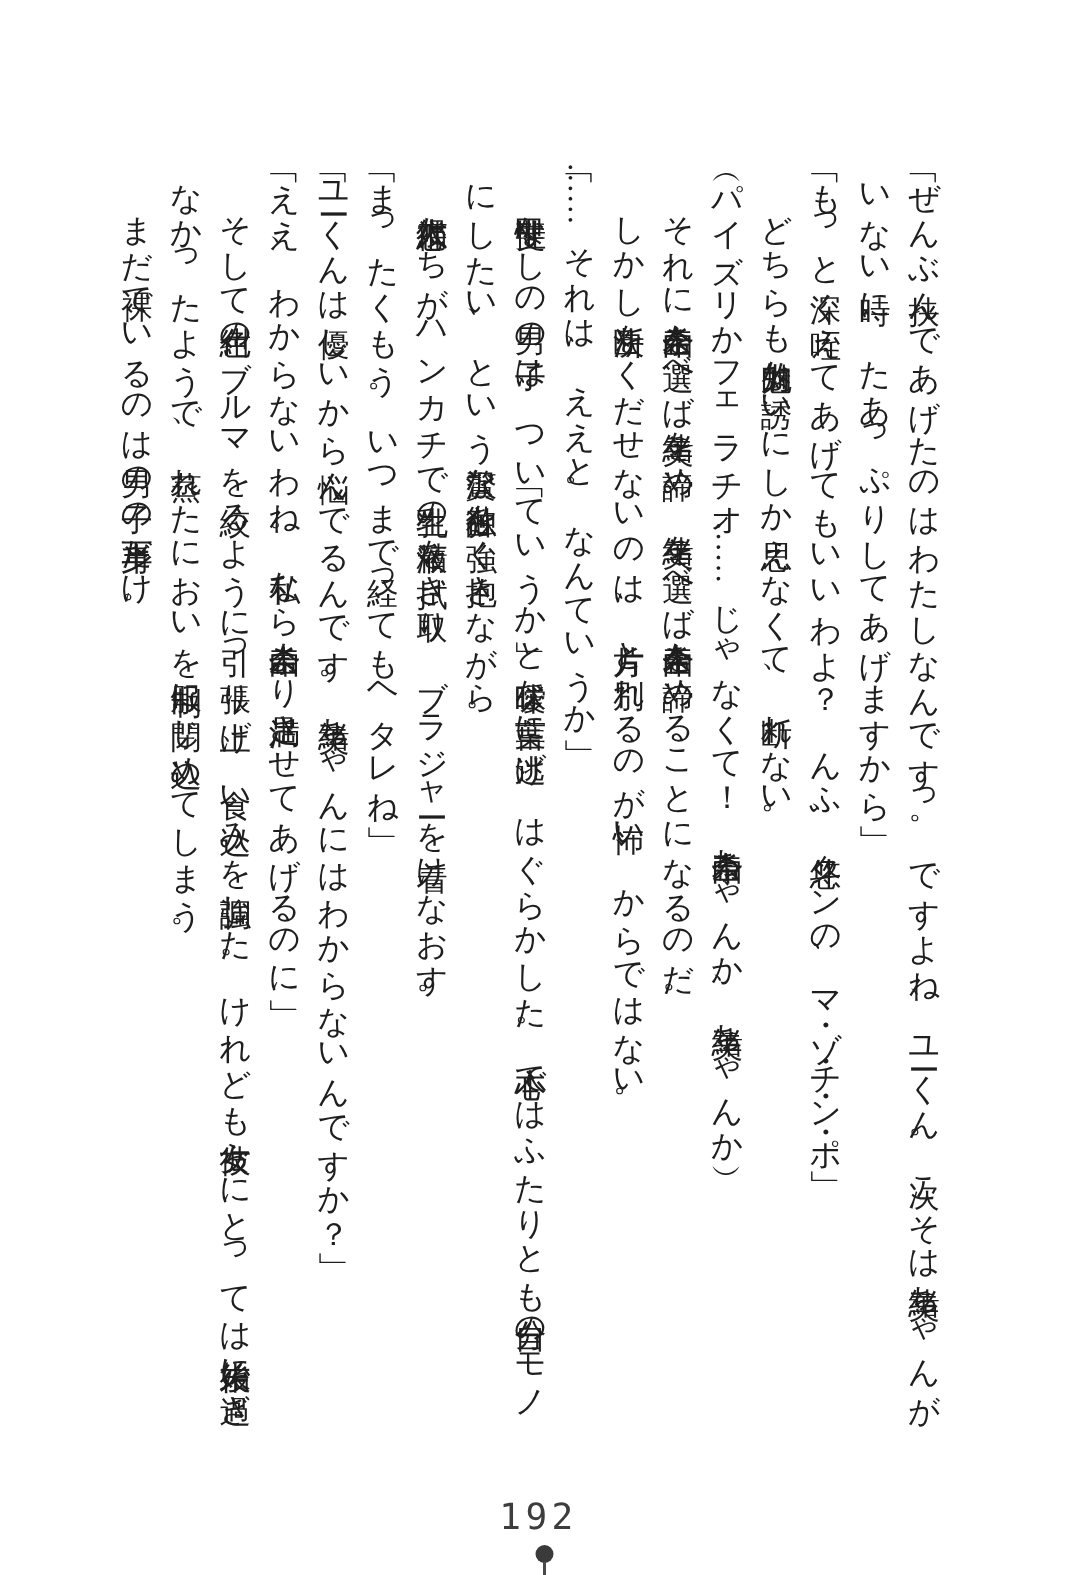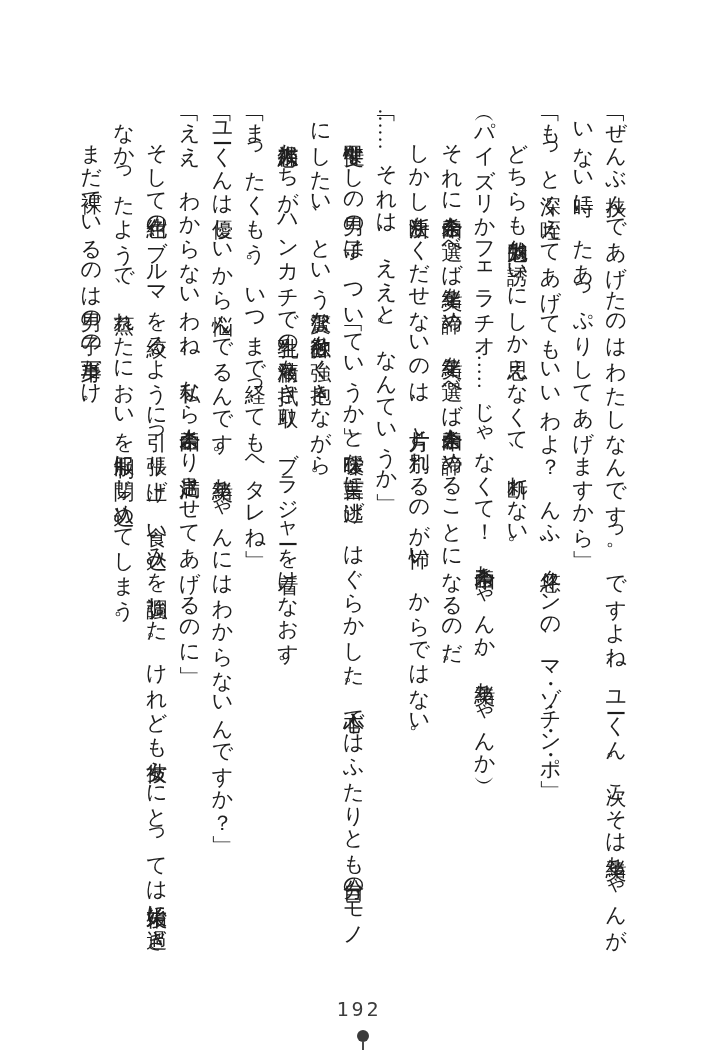--- a/index.html
+++ b/index.html
@@ -41,21 +41,21 @@
   .text-block p.thought {
     text-indent: 0;
   }
   .folio {
     position: absolute;
     top: 997px;
     left: 0;
     width: 718px;
     text-align: center;
     font-family: "DejaVu Sans Mono", "Liberation Mono", monospace;
-    font-size: 20px;
+    font-size: 24px;
     letter-spacing: 3px;
     color: #3d3d3d;
   }
   .pin-marker {
     position: absolute;
     top: 1030px;
     left: 356px;
     width: 13px;
     height: 20px;
   }

